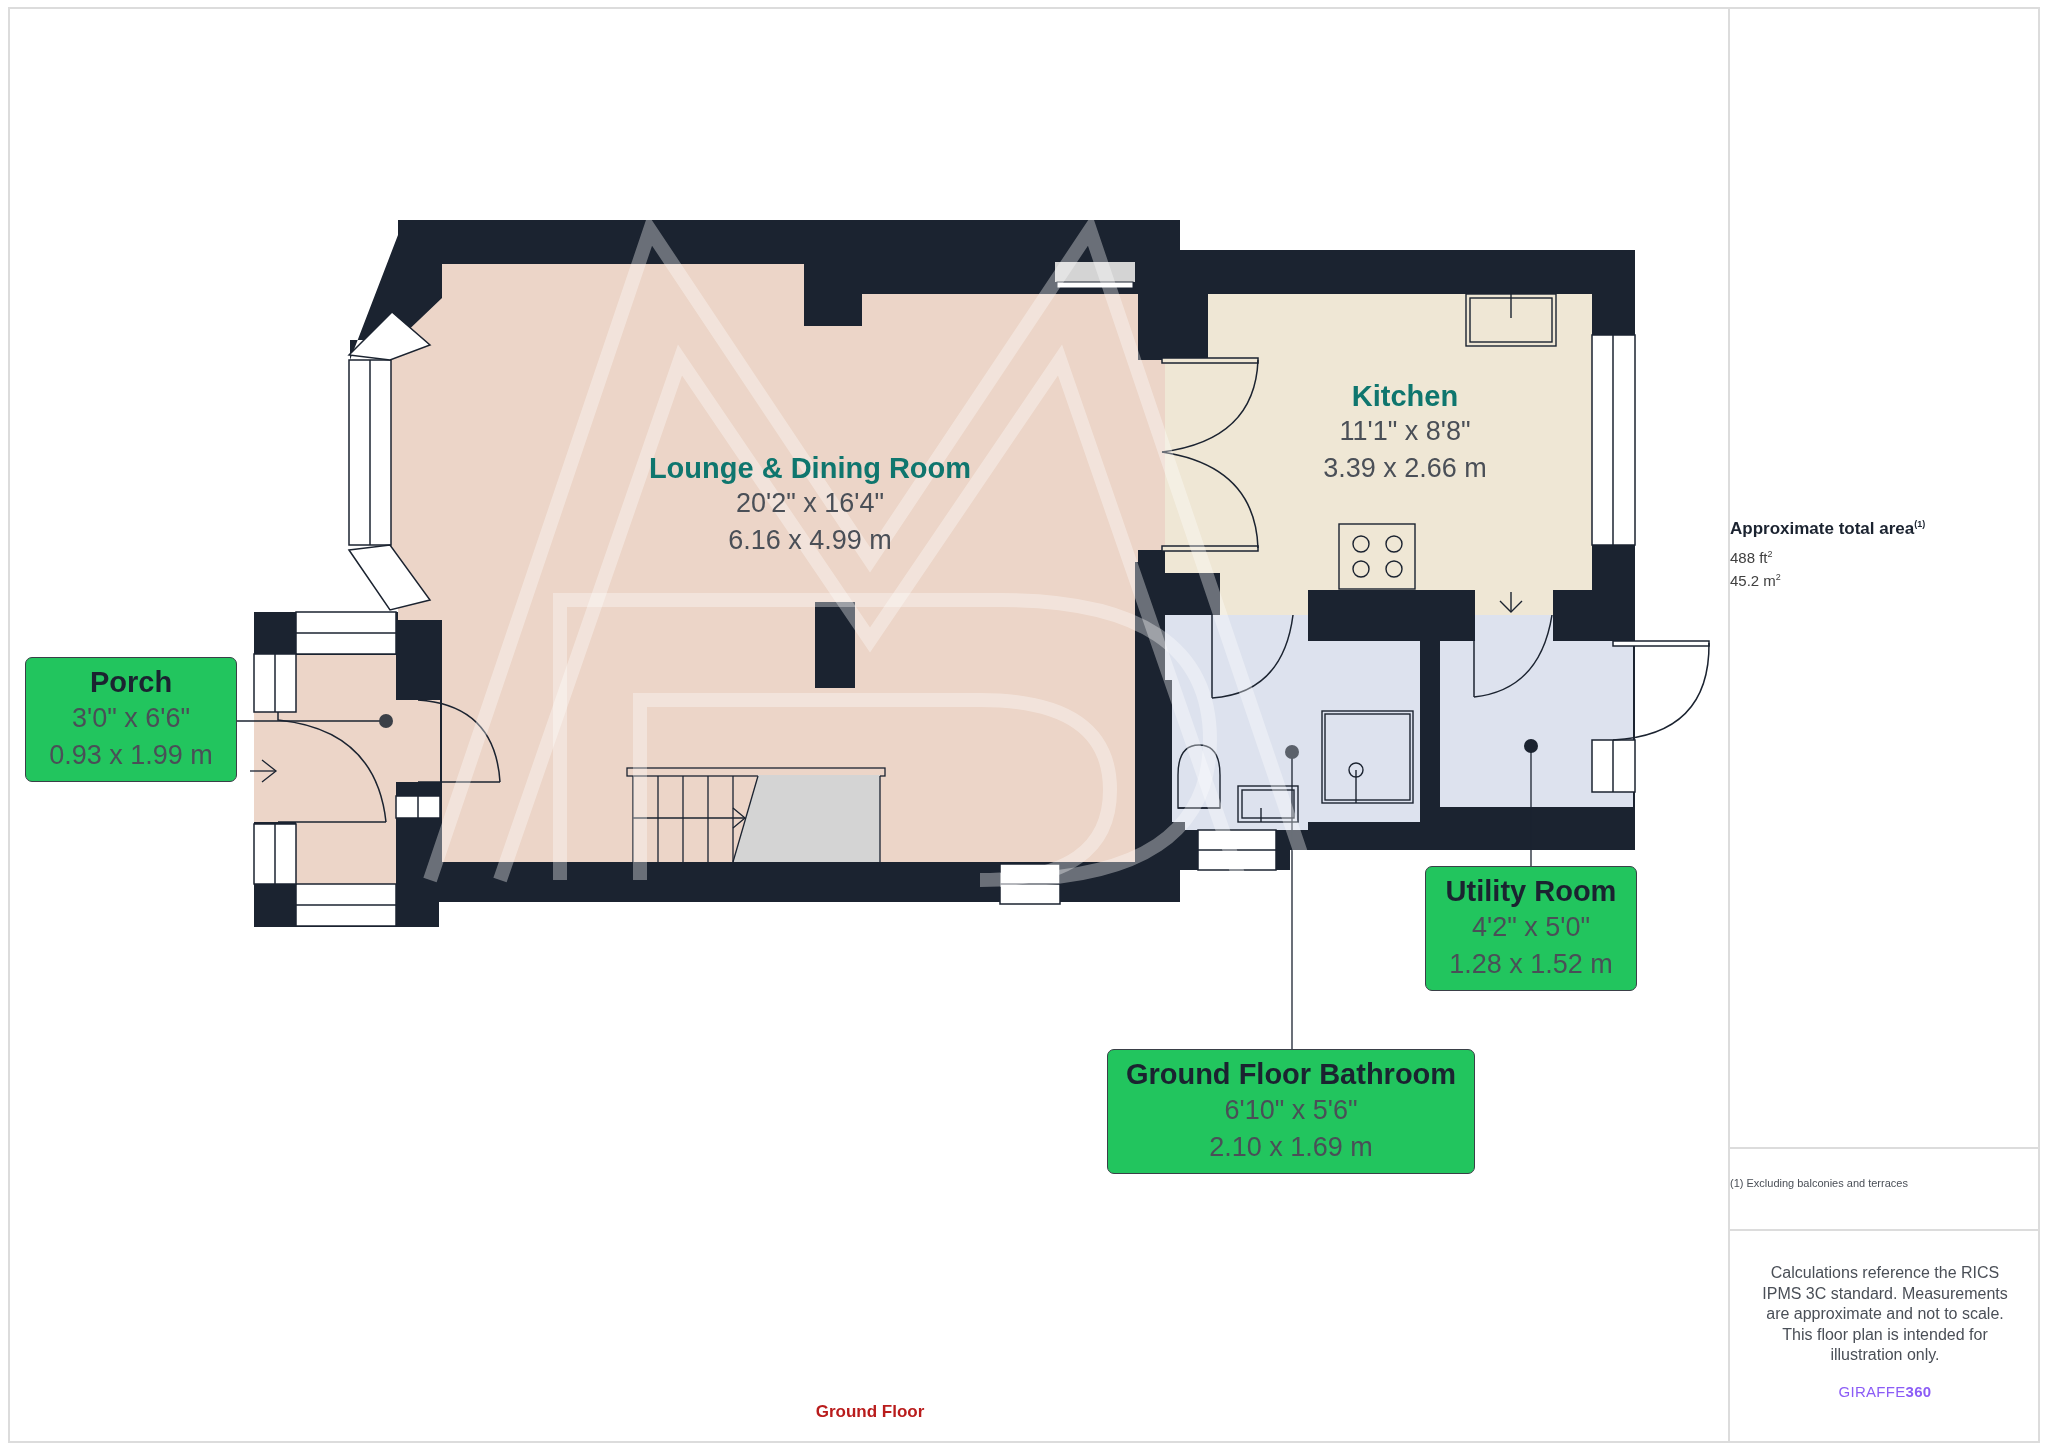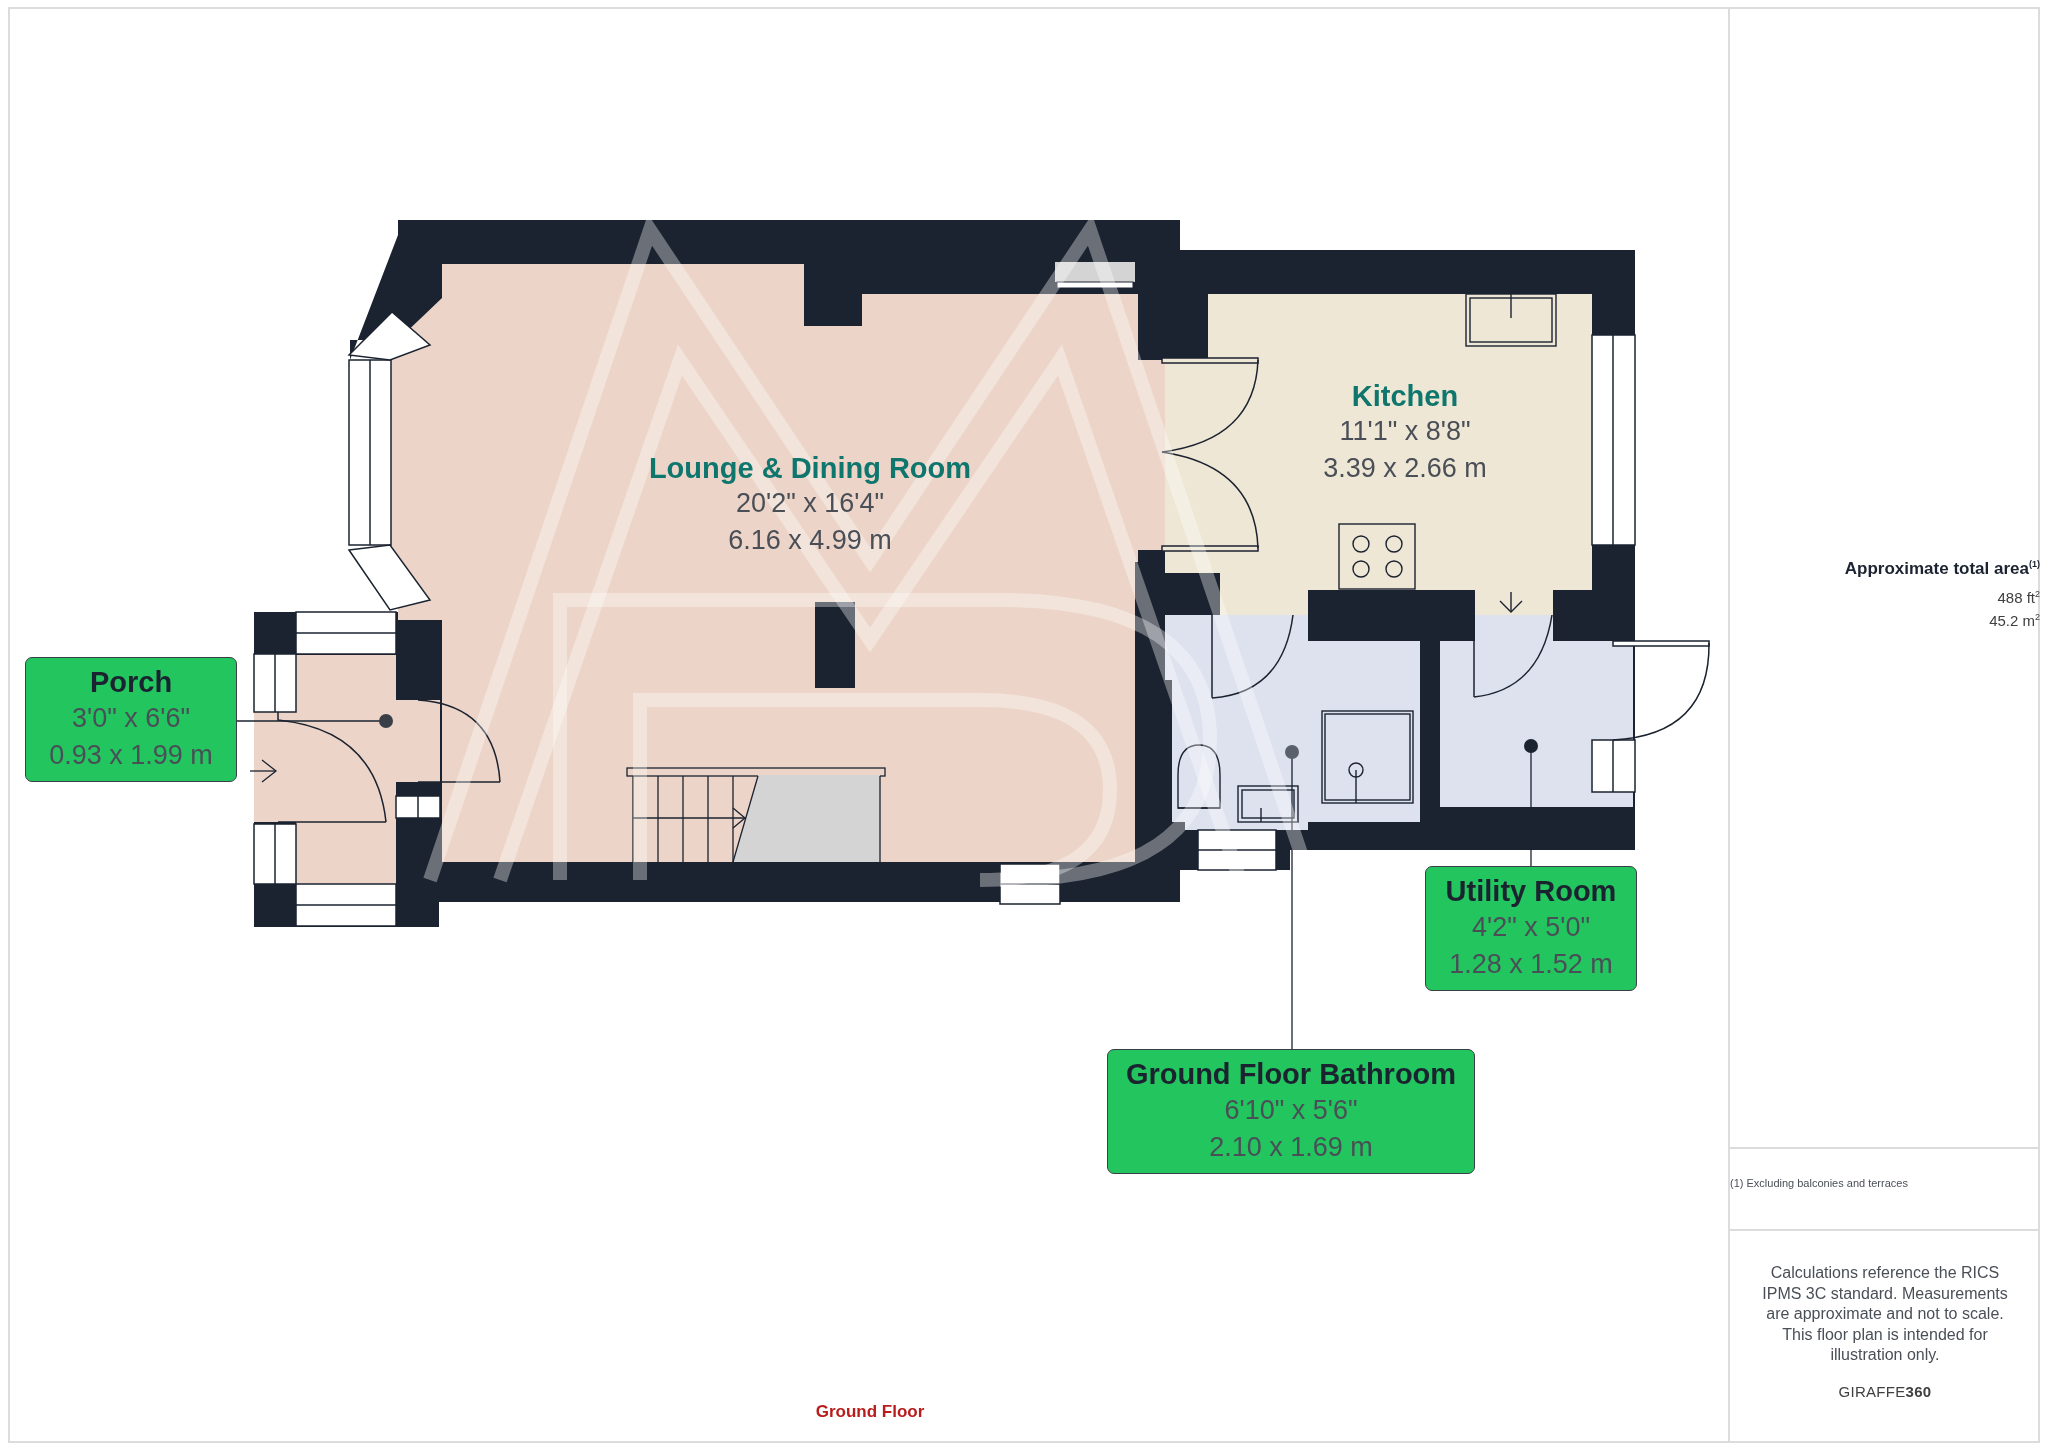--- a/index.html
+++ b/index.html
@@ -1,27 +1,27 @@
 <!DOCTYPE html>
 <html><head>
 <meta charset="utf-8">
 <style>
   html, body { margin: 0; padding: 0; background: #ffffff; }
   body { width: 2048px; height: 1448px; position: relative; overflow: hidden; font-family: "Liberation Sans", sans-serif; }
   .frame { position: absolute; left: 8px; top: 7px; width: 2032px; height: 1436px; border: 2px solid #dcdcdc; box-sizing: border-box; }
   .sidebar { position: absolute; left: 1728px; top: 7px; width: 312px; height: 1436px; border-left: 2px solid #dcdcdc; box-sizing: border-box; }
-  .sidebar .area-block { position: absolute; top: 512px; left: 0; width: 100%; text-align: right; color: #1b2330; margin-top: 40px; }
+  .sidebar .area-block { position: absolute; top: 512px; left: 0; width: 100%; text-align: left; color: #1b2330; }
   .area-title { font-weight: bold; font-size: 17px; }
   .area-title sup { font-size: 9px; font-weight: bold; }
   .area-val { font-size: 15px; color: #404040; margin-top: 10px; }
   .area-val sup { font-size: 9px; }
   .sep { position: absolute; left: 0; width: 100%; border-top: 2px solid #dcdcdc; }
   .foot-note { position: absolute; top: 1170px; left: 0; width: 100%; text-align: left; font-size: 11px; color: #4a4f57; }
   .disclaimer { position: absolute; top: 1256px; left: 30px; width: 250px; text-align: center; font-size: 16px; color: #4a4f57; line-height: 20.5px; }
-  .brand { position: absolute; top: 1376px; left: 0; width: 100%; text-align: center; font-size: 15px; color: #404040; letter-spacing: 0.3px; }
+  .brand { position: absolute; top: 1376px; left: 0; width: 100%; text-align: center; font-size: 15px; color: #8b5cf6; letter-spacing: 0.3px; }
   .brand b { font-weight: bold; }
   .floor-label { position: absolute; left: 740px; top: 1402px; width: 260px; text-align: center; font-weight: bold; font-size: 17px; color: #b91c1c; }
   svg.plan { position: absolute; left: 0; top: 0; }
   .label-box { position: absolute; background: #22c55e; border: 1.5px solid #3a3f47; border-radius: 7px; text-align: center; color: #1b2330; box-sizing: border-box; }
   .label-box .n { font-weight: bold; font-size: 29px; line-height: 36px; margin-top: 6px; }
   .label-box .d { font-size: 27px; color: #4a4f57; line-height: 37px; }
   .inroom { position: absolute; text-align: center; }
   .inroom .n { font-weight: bold; font-size: 29px; color: #0f766e; }
   .inroom .d { font-size: 27px; color: #4a4f57; line-height: 37px; }
 </style>

